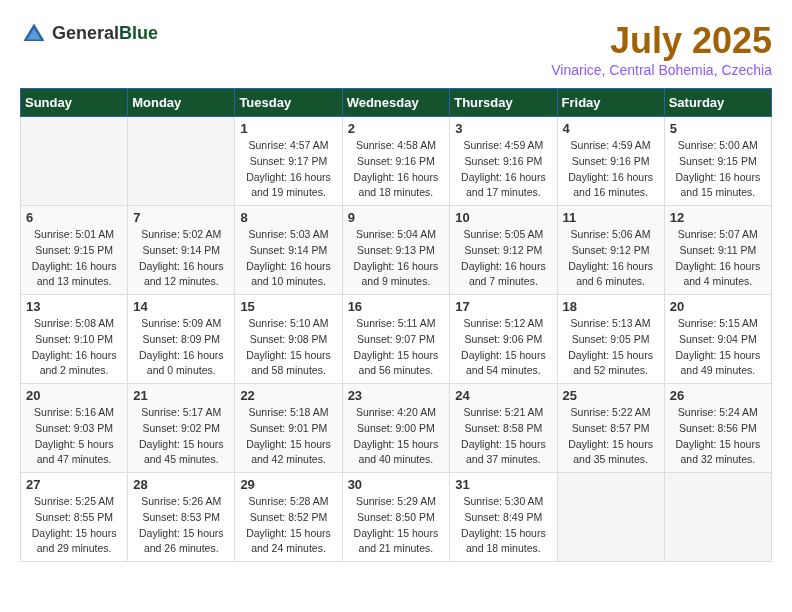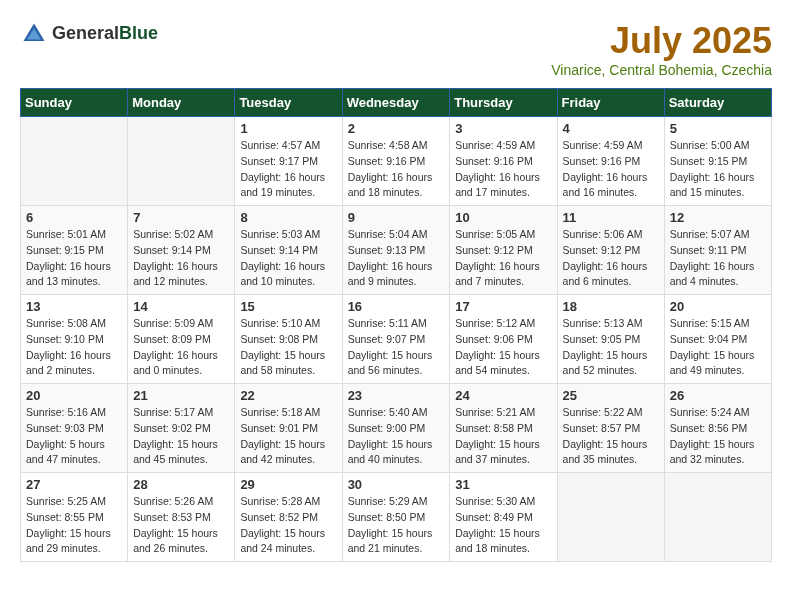--- a/index.html
+++ b/index.html
@@ -43,21 +43,21 @@
     .title-block {
       text-align: right;
     }
     .month-year {
       font-size: 36px;
       font-weight: bold;
       color: #a16207;
     }
     .location {
       font-size: 14px;
-      color: #4d7c0f;
+      color: #8b5cf6;
       text-align: center;
     }
     .calendar {
       width: 100%;
       border-collapse: collapse;
       border: 1px solid #ccc;
     }
     .calendar th {
       background-color: #14532d;
       color: white;
@@ -83,20 +83,21 @@
       background: #f9f9f9;
     }
     .day-number {
       font-size: 13px;
       font-weight: bold;
       display: block;
       margin-bottom: 2px;
     }
     .day-info {
       line-height: 1.5;
+      text-align: center;
     }
     .empty-cell {
       background: #f5f5f5 !important;
     }
     .week-row td {
       height: 85px;
     }
   </style>
 </head>
 <body>
@@ -223,21 +224,21 @@
         <td>
           <span class="day-number">21</span>
           <div class="day-info"><span>Sunrise: 5:17 AM</span><br><span>Sunset: 9:02 PM</span><br><span>Daylight: 15 hours and 45 minutes.</span></div>
         </td>
         <td>
           <span class="day-number">22</span>
           <div class="day-info"><span>Sunrise: 5:18 AM</span><br><span>Sunset: 9:01 PM</span><br><span>Daylight: 15 hours and 42 minutes.</span></div>
         </td>
         <td>
           <span class="day-number">23</span>
-          <div class="day-info"><span>Sunrise: 5:40 AM</span><br><span>Sunset: 9:00 PM</span><br><span>Daylight: 15 hours and 40 minutes.</span></div>
+          <div class="day-info"><span>Sunrise: 4:20 AM</span><br><span>Sunset: 9:00 PM</span><br><span>Daylight: 15 hours and 40 minutes.</span></div>
         </td>
         <td>
           <span class="day-number">24</span>
           <div class="day-info"><span>Sunrise: 5:21 AM</span><br><span>Sunset: 8:58 PM</span><br><span>Daylight: 15 hours and 37 minutes.</span></div>
         </td>
         <td>
           <span class="day-number">25</span>
           <div class="day-info"><span>Sunrise: 5:22 AM</span><br><span>Sunset: 8:57 PM</span><br><span>Daylight: 15 hours and 35 minutes.</span></div>
         </td>
         <td>

